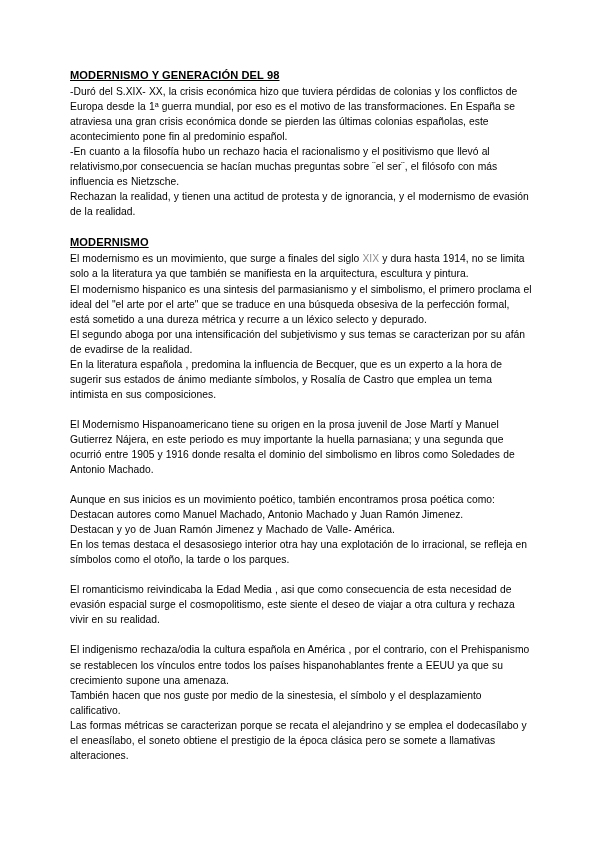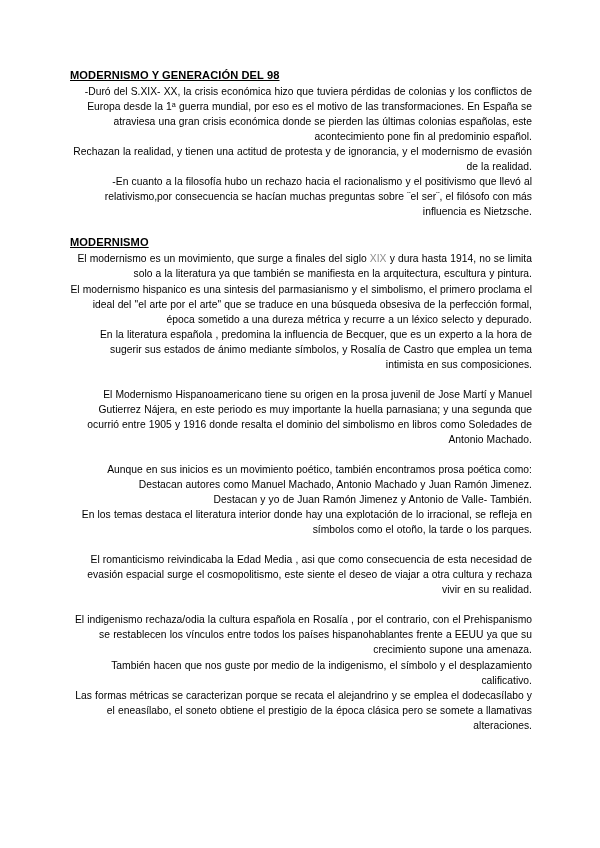--- a/index.html
+++ b/index.html
@@ -42,21 +42,21 @@
     padding: 0;
     line-height: 15px;
   }
   p.para {
     font-size: 10.3px;
     line-height: 15.05px;
     margin: 0;
     padding: 0;
     letter-spacing: 0.02px;
     word-spacing: 0.25px;
-    text-align: right;
+    text-align: left;
   }
   .gap {
     height: 15px;
   }
   .gap-heading {
     height: 14px;
   }
   .lite {
     color: #8d8d8d;
   }
@@ -73,51 +73,52 @@
 <body>
 
 <div class="page">
   <div class="doc-body">
 
     <div class="heading-wrap">
       <h2 class="heading">MODERNISMO Y GENERACIÓN DEL 98</h2>
     </div>
 
     <p class="para">-Duró del S.XIX- XX, la crisis económica hizo que tuviera pérdidas de colonias y los conflictos de Europa desde la 1<sup class="ord">a</sup> guerra mundial, por eso es el motivo de las transformaciones. En España se atraviesa una gran crisis económica donde se pierden las últimas colonias españolas, este acontecimiento pone fin al predominio español.</p>
+    <p class="para">-En cuanto a la filosofía hubo un rechazo hacia el racionalismo y el positivismo que llevó al relativismo,por consecuencia se hacían muchas preguntas sobre ¨el ser¨, el filósofo con más influencia es Nietzsche.</p>
     <p class="para">Rechazan la realidad, y tienen una actitud de protesta y de ignorancia, y el modernismo de evasión de la realidad.</p>
-    <p class="para">-En cuanto a la filosofía hubo un rechazo hacia el racionalismo y el positivismo que llevó al relativismo,por consecuencia se hacían muchas preguntas sobre ¨el ser¨, el filósofo con más influencia es Nietzsche.</p>
 
     <div class="gap-heading"></div>
 
     <div class="heading-wrap">
       <h2 class="heading">MODERNISMO</h2>
     </div>
 
     <p class="para"><span>El modernismo es un movimiento, que surge a finales del siglo </span><span class="lite">XIX</span><span> y dura hasta 1914, no se limita solo a la literatura ya que también se manifiesta en la arquitectura, escultura y pintura.</span></p>
 
-    <p class="para">El modernismo hispanico es una sintesis del parmasianismo y el simbolismo, el primero proclama el ideal del "el arte por el arte" que se traduce en una búsqueda obsesiva de la perfección formal, época sometido a una dureza métrica y recurre a un léxico selecto y depurado.</p>
+    <p class="para">El modernismo hispanico es una sintesis del parmasianismo y el simbolismo, el primero proclama el ideal del "el arte por el arte" que se traduce en una búsqueda obsesiva de la perfección formal, está sometido a una dureza métrica y recurre a un léxico selecto y depurado.</p>
+    <p class="para">El segundo aboga por una intensificación del subjetivismo y sus temas se caracterizan por su afán de evadirse de la realidad.</p>
     <p class="para">En la literatura española , predomina la influencia de Becquer, que es un experto a la hora de sugerir sus estados de ánimo mediante símbolos, y Rosalía de Castro que emplea un tema intimista en sus composiciones.</p>
 
     <div class="gap"></div>
 
     <p class="para"><span>El Modernismo Hispanoamericano tiene su origen en la prosa juvenil de Jose Martí y Manuel Gutierrez Nájera, en este periodo es muy importante la huella parnasiana; y una segunda que ocurrió entre 1905 y 1916 donde resalta el dominio del simbolismo en libros como </span><span class="u">Soledades</span><span> de Antonio Machado.</span></p>
 
     <div class="gap"></div>
 
     <p class="para">Aunque en sus inicios es un movimiento poético, también encontramos prosa poética como:</p>
     <p class="para">Destacan autores como Manuel Machado, Antonio Machado y Juan Ramón Jimenez.</p>
 
-    <p class="para"><span class="u">Destacan y yo</span><span> de Juan Ramón Jimenez y </span><span class="u">Antonio</span><span> de Valle- También.</span></p>
+    <p class="para"><span class="u">Destacan y yo</span><span> de Juan Ramón Jimenez y </span><span class="u">Machado</span><span> de Valle- América.</span></p>
 
-    <p class="para">En los temas destaca el literatura interior donde hay una explotación de lo irracional, se refleja en símbolos como el otoño, la tarde o los parques.</p>
+    <p class="para">En los temas destaca el desasosiego interior otra hay una explotación de lo irracional, se refleja en símbolos como el otoño, la tarde o los parques.</p>
 
     <div class="gap"></div>
 
     <p class="para">El romanticismo reivindicaba la Edad Media , asi que como consecuencia de esta necesidad de evasión espacial surge el cosmopolitismo, este siente el deseo de viajar a otra cultura y rechaza vivir en su realidad.</p>
 
     <div class="gap"></div>
 
-    <p class="para">El indigenismo rechaza/odia la cultura española en Rosalía , por el contrario, con el Prehispanismo se restablecen los vínculos entre todos los países hispanohablantes frente a EEUU ya que su crecimiento supone una amenaza.</p>
-    <p class="para">También hacen que nos guste por medio de la indigenismo, el símbolo y el desplazamiento calificativo.</p>
+    <p class="para">El indigenismo rechaza/odia la cultura española en América , por el contrario, con el Prehispanismo se restablecen los vínculos entre todos los países hispanohablantes frente a EEUU ya que su crecimiento supone una amenaza.</p>
+    <p class="para">También hacen que nos guste por medio de la sinestesia, el símbolo y el desplazamiento calificativo.</p>
     <p class="para">Las formas métricas se caracterizan porque se recata el alejandrino y se emplea el dodecasílabo y el eneasílabo, el soneto obtiene el prestigio de la época clásica pero se somete a llamativas alteraciones.</p>
 
   </div>
 </div>
 
 </body></html>

